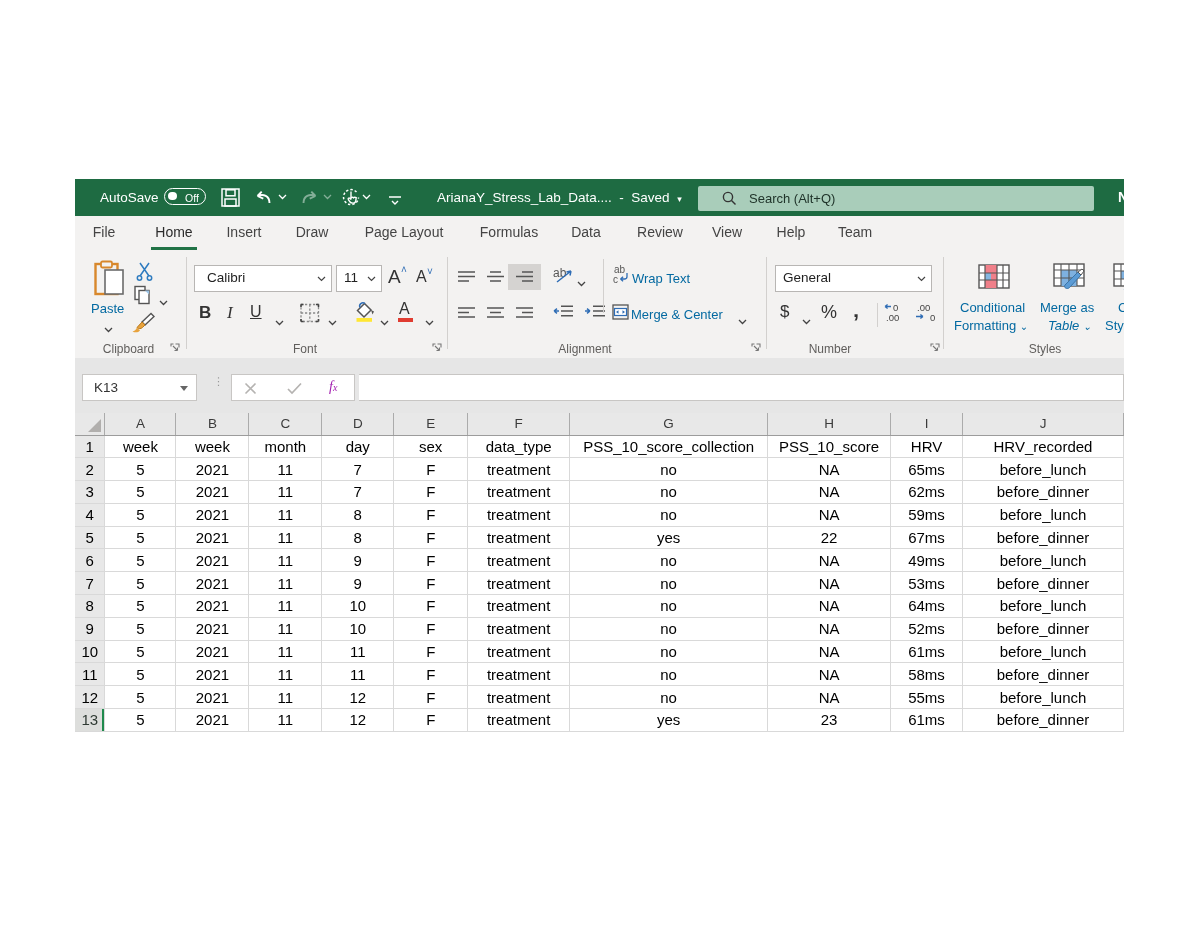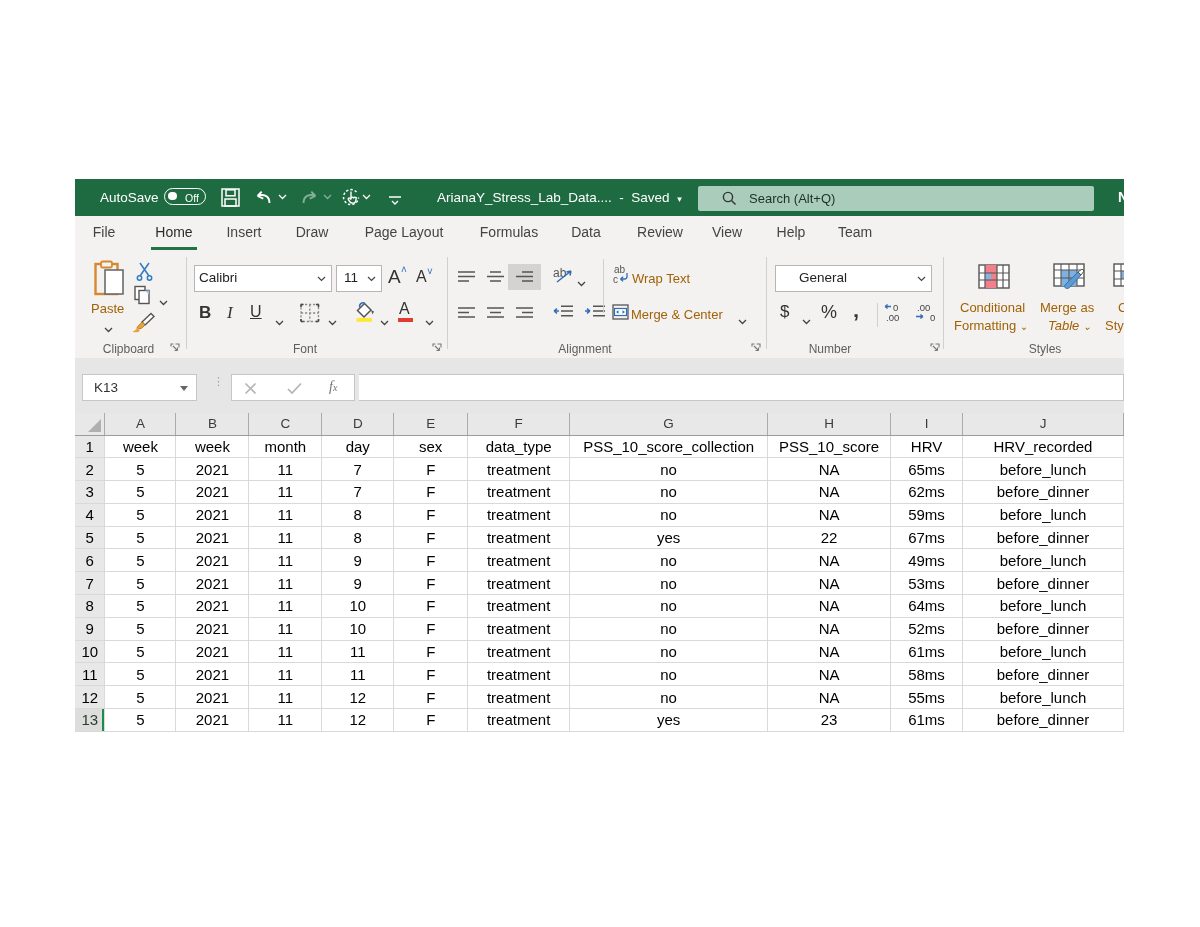--- a/index.html
+++ b/index.html
@@ -26,21 +26,21 @@
 #tabs { position:absolute; left:0; top:37px; width:1049px; height:35px; background:#F3F2F1; }
 .tab { position:absolute; top:0; height:35px; line-height:33px; font-size:14px; color:#444; text-align:center; }
 .tab.active { color:#2b2b2b; }
 .tab.active::after { content:""; position:absolute; left:2px; right:2px; bottom:1px; height:3.5px; background:#217346; }
 
 
 #ribbon { position:absolute; left:0; top:72px; width:1049px; height:107px; background:#F3F2F1; }
 .gsep { position:absolute; top:6px; height:92px; width:1px; background:#D2D0CE; }
 .glabel { position:absolute; font-size:12px; color:#605E5C; text-align:center; top:91px; }
 .dlauncher { position:absolute; top:92px; width:10px; height:10px; }
-.rbtn-label { position:absolute; font-size:13px; color:#a16207; }
+.rbtn-label { position:absolute; font-size:13px; color:#0369a1; }
 .combo { position:absolute; background:#fff; border:1px solid #B8B6B4; }
 .combo .ca { position:absolute; right:5px; top:10px; line-height:0; }
 .icon { position:absolute; }
 
 
 #fbar { position:absolute; left:0; top:179px; width:1049px; height:55px; background:#E6E6E6; }
 #namebox { position:absolute; left:7px; top:16px; width:115px; height:27px; background:#fff; border:1px solid #C8C6C4; font-size:13.5px; color:#333; line-height:25px; padding-left:11px; }
 #namebox .arr { position:absolute; right:8px; top:11px; width:0; height:0; border-left:4.5px solid transparent; border-right:4.5px solid transparent; border-top:5px solid #666; }
 #fxbox { position:absolute; left:156px; top:16px; width:124px; height:27px; background:#fff; border:1px solid #C8C6C4; }
 #finput { position:absolute; left:284px; top:16px; width:765px; height:27px; background:#fff; border:1px solid #C8C6C4; border-left:none; }
@@ -185,21 +185,21 @@
           <path d="M10 10 L19 1.5 L22 4.5 L13 13 z" fill="#fff" stroke="#555" stroke-width="1.4"></path>
           <path d="M10 10 l3 3 l-2.5 2.5 c-1.5 1.5 -4 1.5 -5.5 0 z" fill="#E8A33D" stroke="#B97A1F" stroke-width="1"></path>
           <path d="M5 15.5 c-1 2.5 -2.5 3.5 -4.5 4 c2.5 1.5 6 1 7.5 -1" fill="#E8A33D"></path>
         </svg>
     </div>
     <div class="glabel" style="left:16px; width:75px;">Clipboard</div>
     <svg class="dlauncher" style="left:95px;" width="10" height="10" viewBox="0 0 10 10">
         <path d="M1 3.5 V1 h2.5 M5.5 1 H9 v3.5 M3 3 L7.5 7.5 M7.5 7.5 v-3 M7.5 7.5 h-3" stroke="#777" stroke-width="1.1" fill="none"></path>
       </svg>
 
-    <div class="combo" style="left:119px; top:14px; width:138px; height:27px; font-size:13.5px; color:#222; line-height:24px; padding-left:4px;">Calibri<span class="ca"><svg width="9" height="6" viewBox="0 0 9 6">
+    <div class="combo" style="left:119px; top:14px; width:138px; height:27px; font-size:13.5px; color:#222; line-height:24px; padding-left:12px;">Calibri<span class="ca"><svg width="9" height="6" viewBox="0 0 9 6">
             <path d="M1 1 l3.5 3.5 L8 1" fill="none" stroke="#444" stroke-width="1.2"></path>
           </svg></span></div>
     <div class="combo" style="left:261px; top:14px; width:46px; height:27px; font-size:13.5px; color:#222; line-height:24px; padding-left:7px;">11<span class="ca"><svg width="9" height="6" viewBox="0 0 9 6">
             <path d="M1 1 l3.5 3.5 L8 1" fill="none" stroke="#444" stroke-width="1.2"></path>
           </svg></span></div>
     <div class="icon" style="left:313px; top:15px; font-size:19px; color:#333;">A<span style="position:absolute; left:13px; top:-2px; font-size:10px; color:#2f6db5;">˄</span></div>
     <div class="icon" style="left:341px; top:17px; font-size:16px; color:#333;">A<span style="position:absolute; left:11px; top:-2px; font-size:10px; color:#2f6db5;">˅</span></div>
     <div class="icon" style="left:124px; top:52px; font-size:17px; font-weight:bold; color:#333;">B</div>
     <div class="icon" style="left:152px; top:52px; font-size:17px; font-style:italic; font-family:'Liberation Serif',serif; color:#333;">I</div>
     <div class="icon" style="left:175px; top:52px; font-size:16px; text-decoration:underline; color:#333;">U</div>
@@ -314,21 +314,21 @@
     </div>
     <div class="rbtn-label" style="left:556px; top:56px;">Merge &amp; Center</div>
     <div class="icon" style="left:663px; top:60px;"><svg width="9" height="6" viewBox="0 0 9 6">
           <path d="M1 1 l3.5 3.5 L8 1" fill="none" stroke="#444" stroke-width="1.3"></path>
         </svg></div>
     <div class="glabel" style="left:465px; width:90px;">Alignment</div>
     <svg class="dlauncher" style="left:676px;" width="10" height="10" viewBox="0 0 10 10">
         <path d="M1 3.5 V1 h2.5 M5.5 1 H9 v3.5 M3 3 L7.5 7.5 M7.5 7.5 v-3 M7.5 7.5 h-3" stroke="#777" stroke-width="1.1" fill="none"></path>
       </svg>
 
-    <div class="combo" style="left:700px; top:14px; width:157px; height:27px; font-size:13.5px; color:#222; line-height:24px; padding-left:23px;">General<span class="ca"><svg width="9" height="6" viewBox="0 0 9 6">
+    <div class="combo" style="left:700px; top:14px; width:157px; height:27px; font-size:13.5px; color:#222; line-height:24px; padding-left:7px;">General<span class="ca"><svg width="9" height="6" viewBox="0 0 9 6">
             <path d="M1 1 l3.5 3.5 L8 1" fill="none" stroke="#444" stroke-width="1.2"></path>
           </svg></span></div>
     <div class="icon" style="left:705px; top:51px; font-size:17px; color:#333;">$</div>
     <div class="icon" style="left:727px; top:60px;"><svg width="9" height="6" viewBox="0 0 9 6">
           <path d="M1 1 l3.5 3.5 L8 1" fill="none" stroke="#444" stroke-width="1.3"></path>
         </svg></div>
     <div class="icon" style="left:746px; top:51px; font-size:18px; color:#333;">%</div>
     <div class="icon" style="left:778px; top:46px; font-size:22px; font-weight:bold; color:#333;">‚</div>
     <div class="gsep" style="left:802px; top:52px; height:24px; background:#D2D0CE;"></div>
     <div class="icon" style="left:809px; top:51px;">
@@ -395,21 +395,21 @@
   <div id="fbar">
     <div id="namebox">K13<div class="arr"></div></div>
     <div class="vdots">⋮</div>
     <div id="fxbox">
       <svg style="position:absolute; left:12px; top:7px;" width="13" height="13" viewBox="0 0 13 13">
           <path d="M1.5 1.5 L11.5 11.5 M11.5 1.5 L1.5 11.5" stroke="#b5b3b1" stroke-width="1.6" fill="none"></path>
         </svg>
       <svg style="position:absolute; left:55px; top:7px;" width="15" height="13" viewBox="0 0 15 13">
           <path d="M1 7 l4 4 L14 1.5" stroke="#b5b3b1" stroke-width="1.7" fill="none"></path>
         </svg>
-      <div style="position:absolute; left:97px; top:4px; font-size:14px; font-style:italic; font-family:'Liberation Serif',serif; color:#737373;">f<span style="font-size:10px;">x</span></div>
+      <div style="position:absolute; left:97px; top:4px; font-size:14px; font-style:italic; font-family:'Liberation Serif',serif; color:#a21caf;">f<span style="font-size:10px;">x</span></div>
     </div>
     <div id="finput"></div>
   </div>
 
   <div id="grid">
     <table>
       <colgroup>
         <col style="width:30px">
           <col style="width:71px">
           <col style="width:73px">

